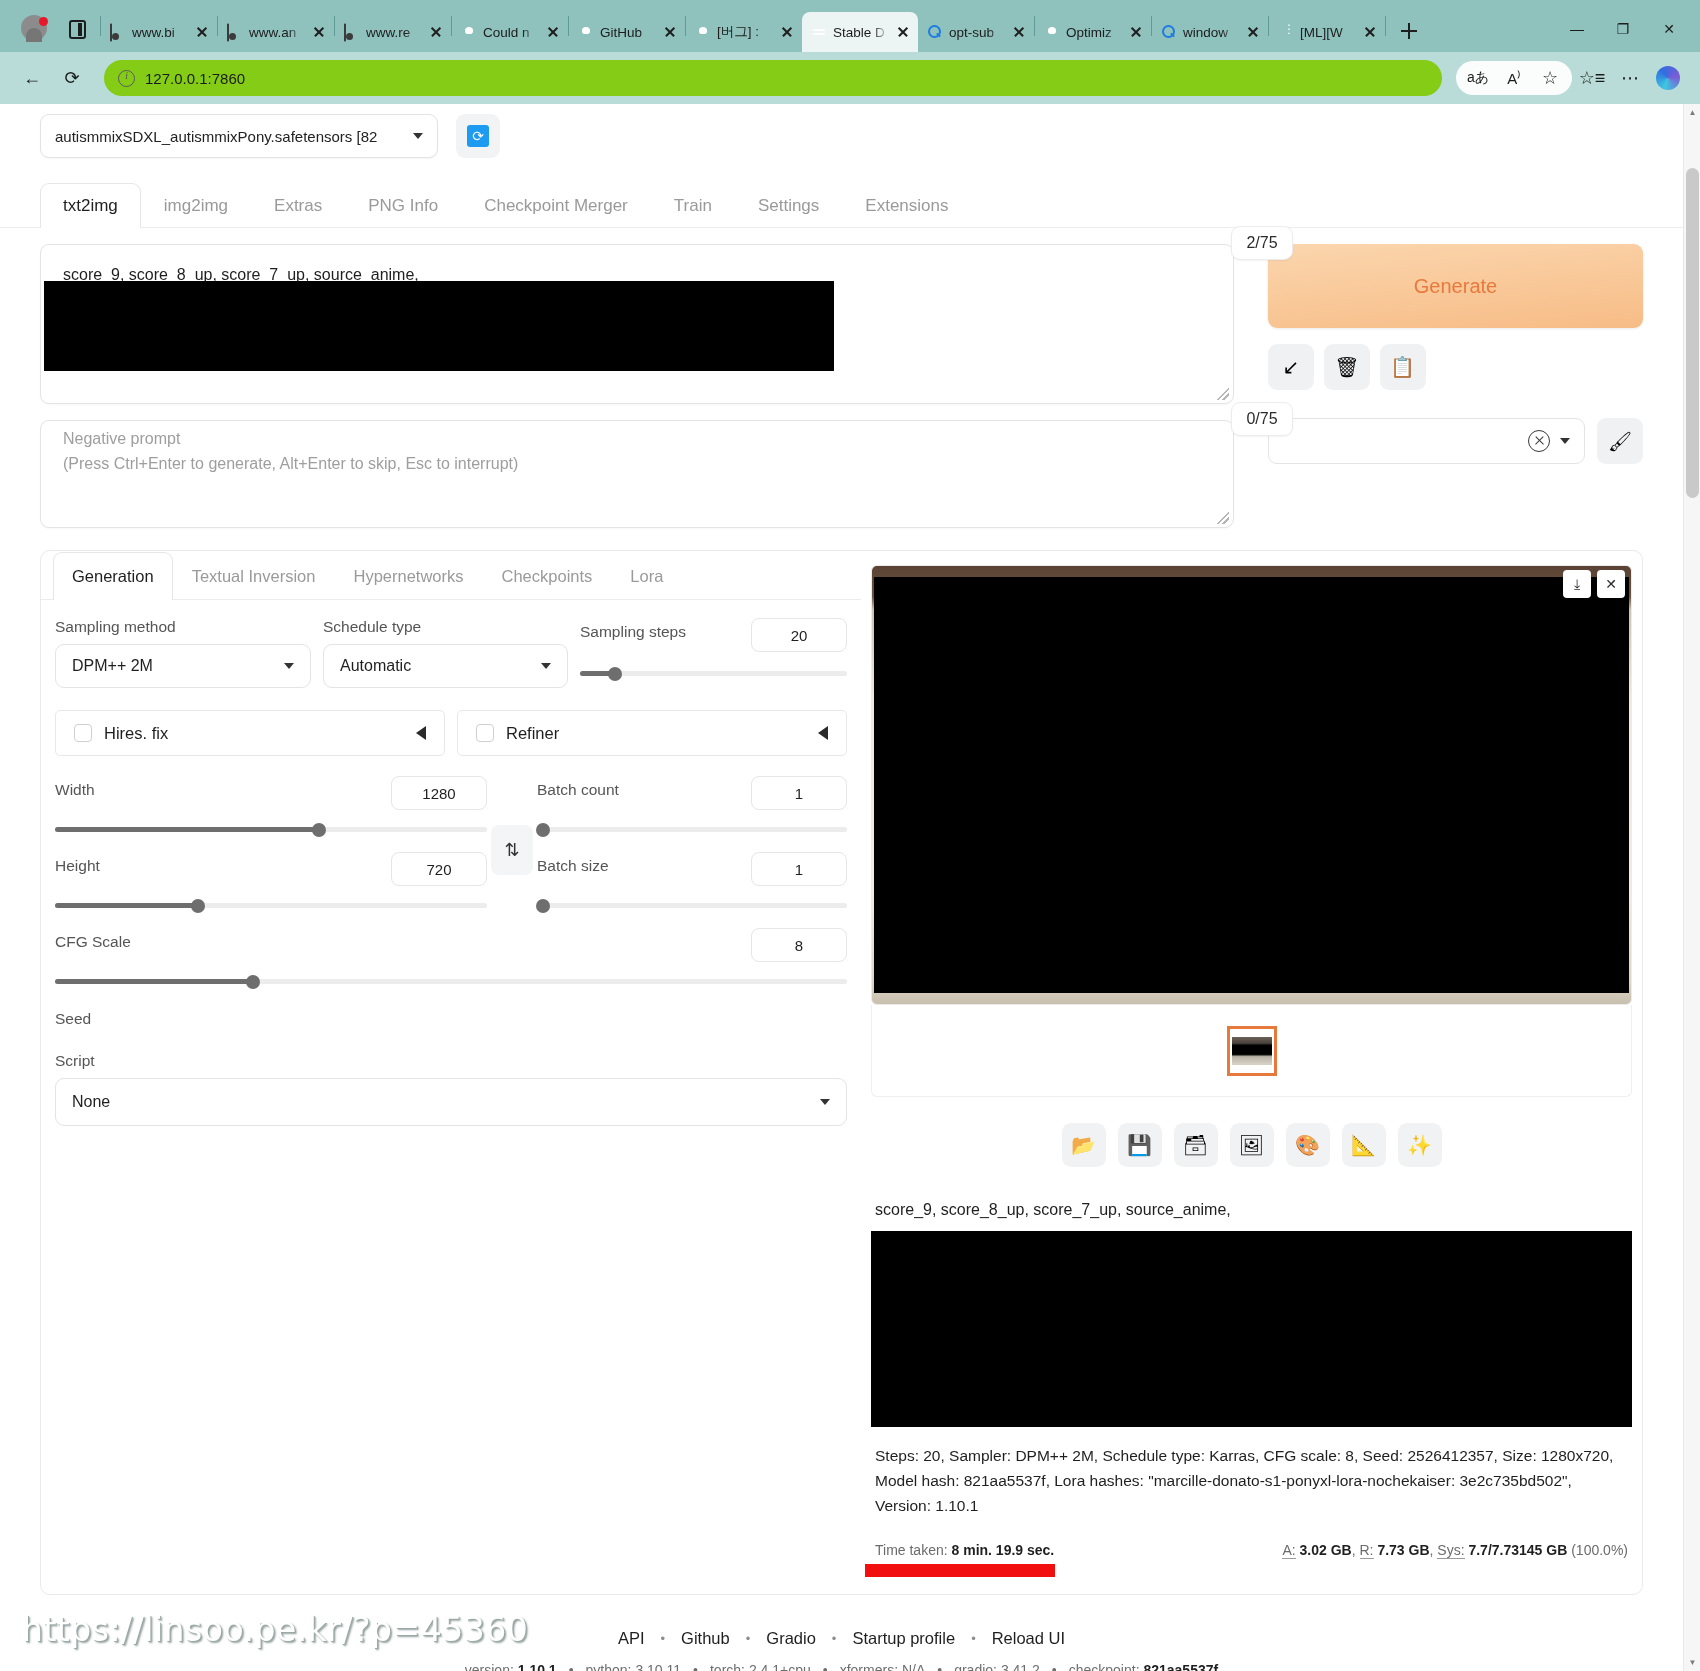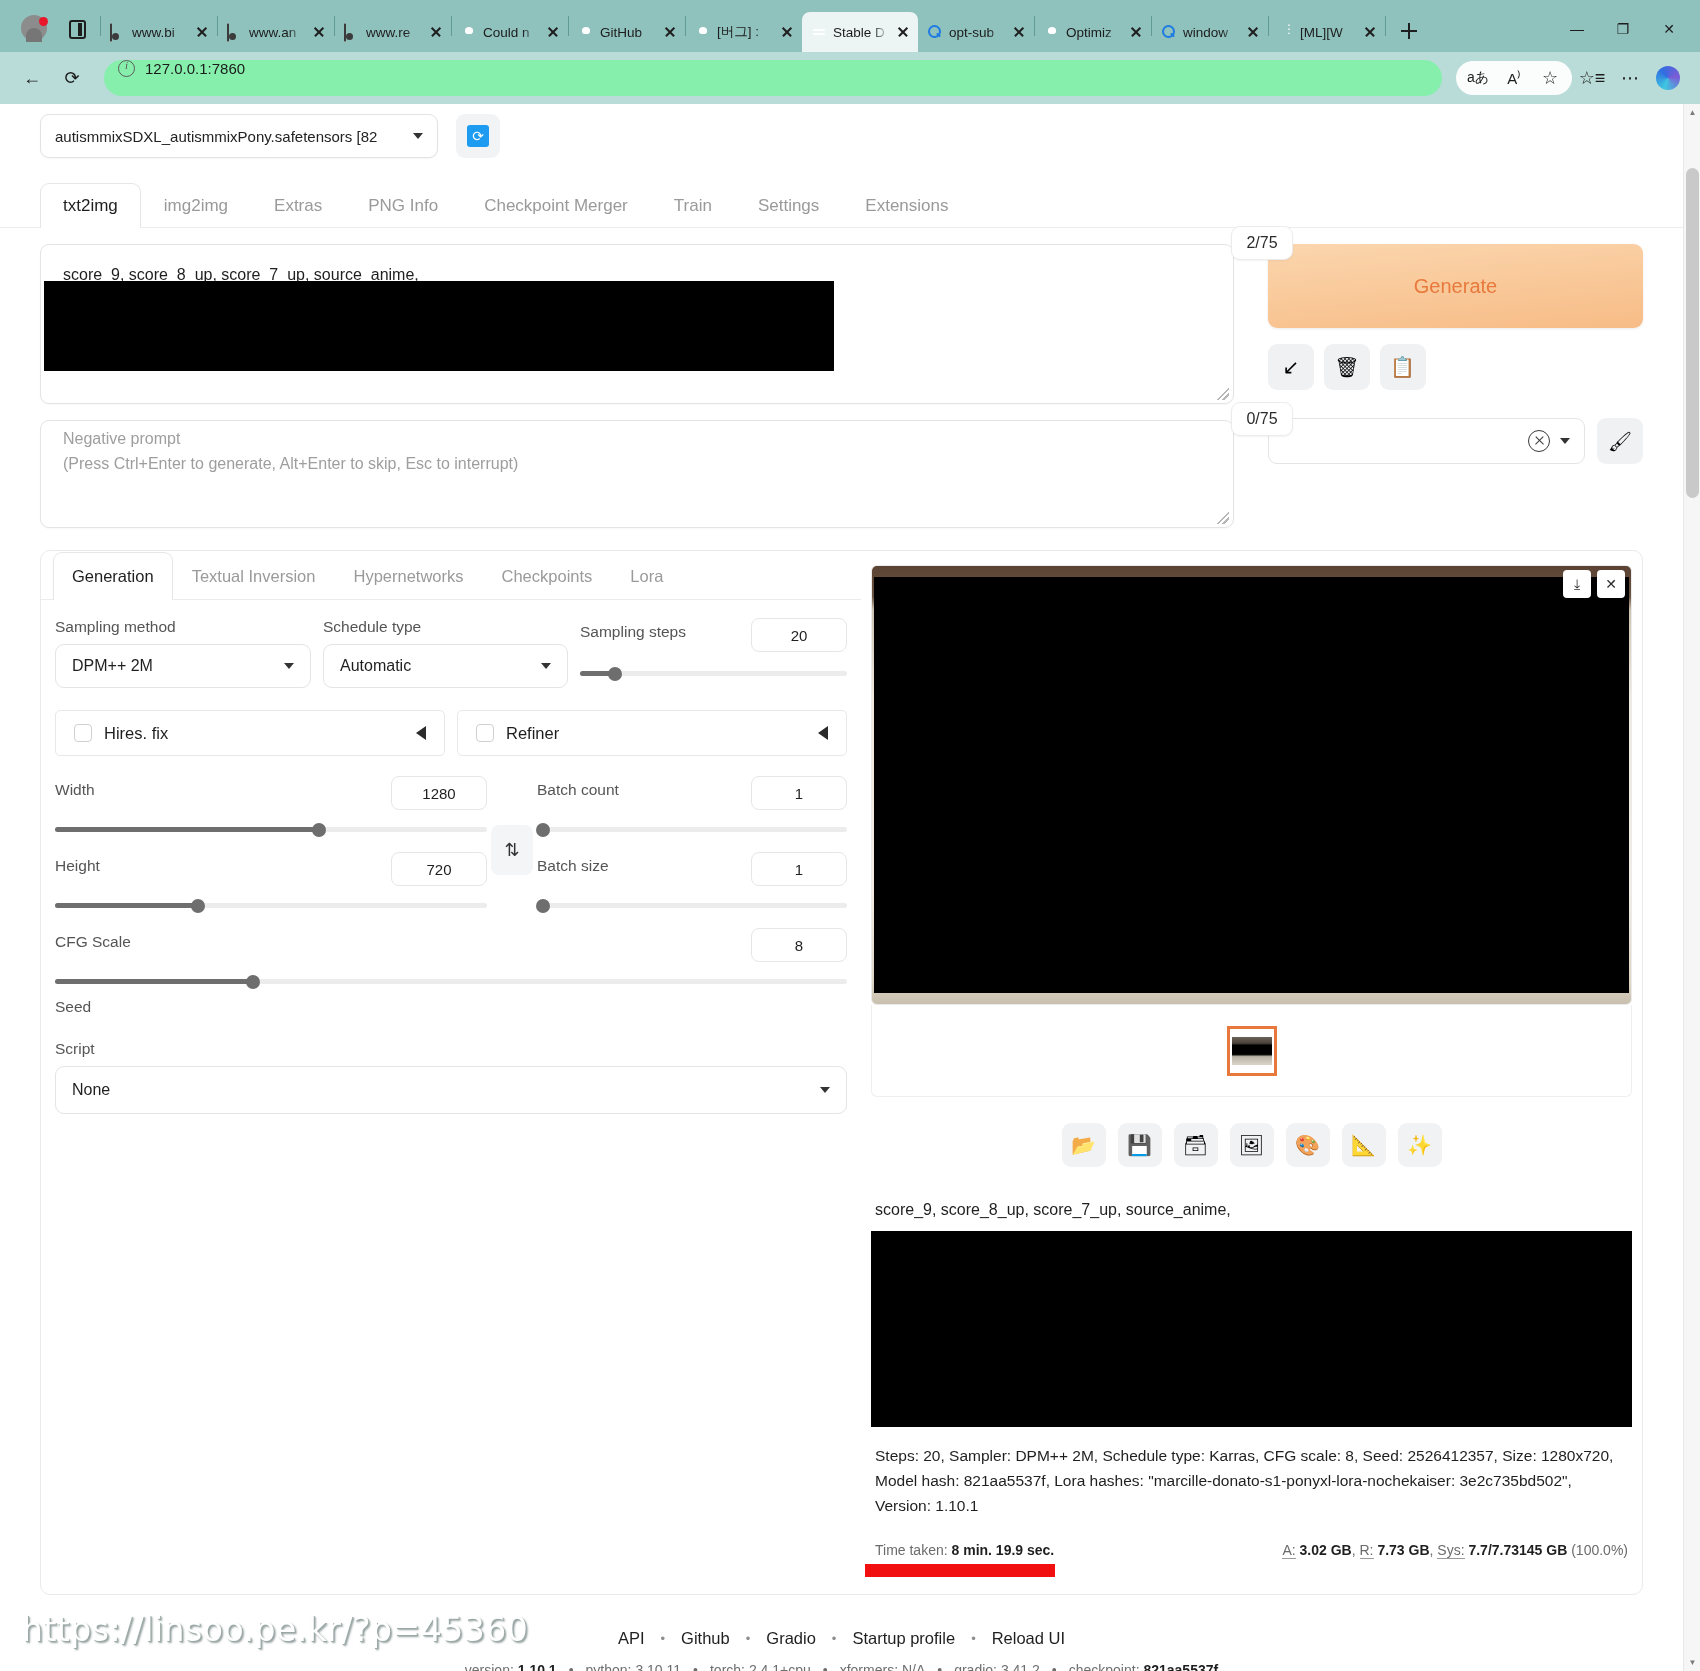--- a/index.html
+++ b/index.html
@@ -137,22 +137,22 @@
   
   .toolbar {
     height: 52px; display: flex; align-items: center; gap: 4px; padding: 0 14px;
     background: #b9dcd8;
   }
   .tb-btn {
     width: 36px; height: 36px; display: flex; align-items: center; justify-content: center;
     border-radius: 6px; color: #1b1b1b; font-size: 18px;
   }
   .addressbar {
-    flex: 1 1 auto; height: 36px; margin: 0 10px; background: #86efac;
-    border-radius: 18px; display: flex; padding: 0 14px; gap: 10px;
+    flex: 1 1 auto; height: 36px; margin: 0 10px; background: #84cc16;
+    border-radius: 18px; display: flex; align-items: center; padding: 0 14px; gap: 10px;
   }
   .info-icon {
     width: 17px; height: 17px; border: 1.5px solid #5b5b5b; border-radius: 50%;
     position: relative; flex: 0 0 auto;
   }
   .info-icon::after {
     content: "i"; position: absolute; left: 0; right: 0; top: -2px; text-align: center;
     font-size: 11px; font-style: italic; color: #5b5b5b; font-family: "Liberation Serif", serif;
   }
   .url-text { font-size: 15px; color: #1b1b1b; }
@@ -709,21 +709,21 @@
                   <span class="label" style="flex:1 1 auto;padding-top:5px">CFG Scale</span>
                   <div class="numbox" style="width:96px">8</div>
                 </div>
                 <div class="slider" style="margin-top:14px">
                   <div class="track"></div>
                   <div class="fill" style="width:25%"></div>
                   <div class="knob" style="left:25%"></div>
                 </div>
               </div>
 
-              <div style="margin-top:12px">
+              <div style="margin-top:24px">
                 <span class="label">Seed</span>
               </div>
 
               <div style="margin-top:24px">
                 <span class="label">Script</span>
                 <div class="select" style="height:48px">
                   <span>None</span>
                   <span class="caret"></span>
                 </div>
               </div>

